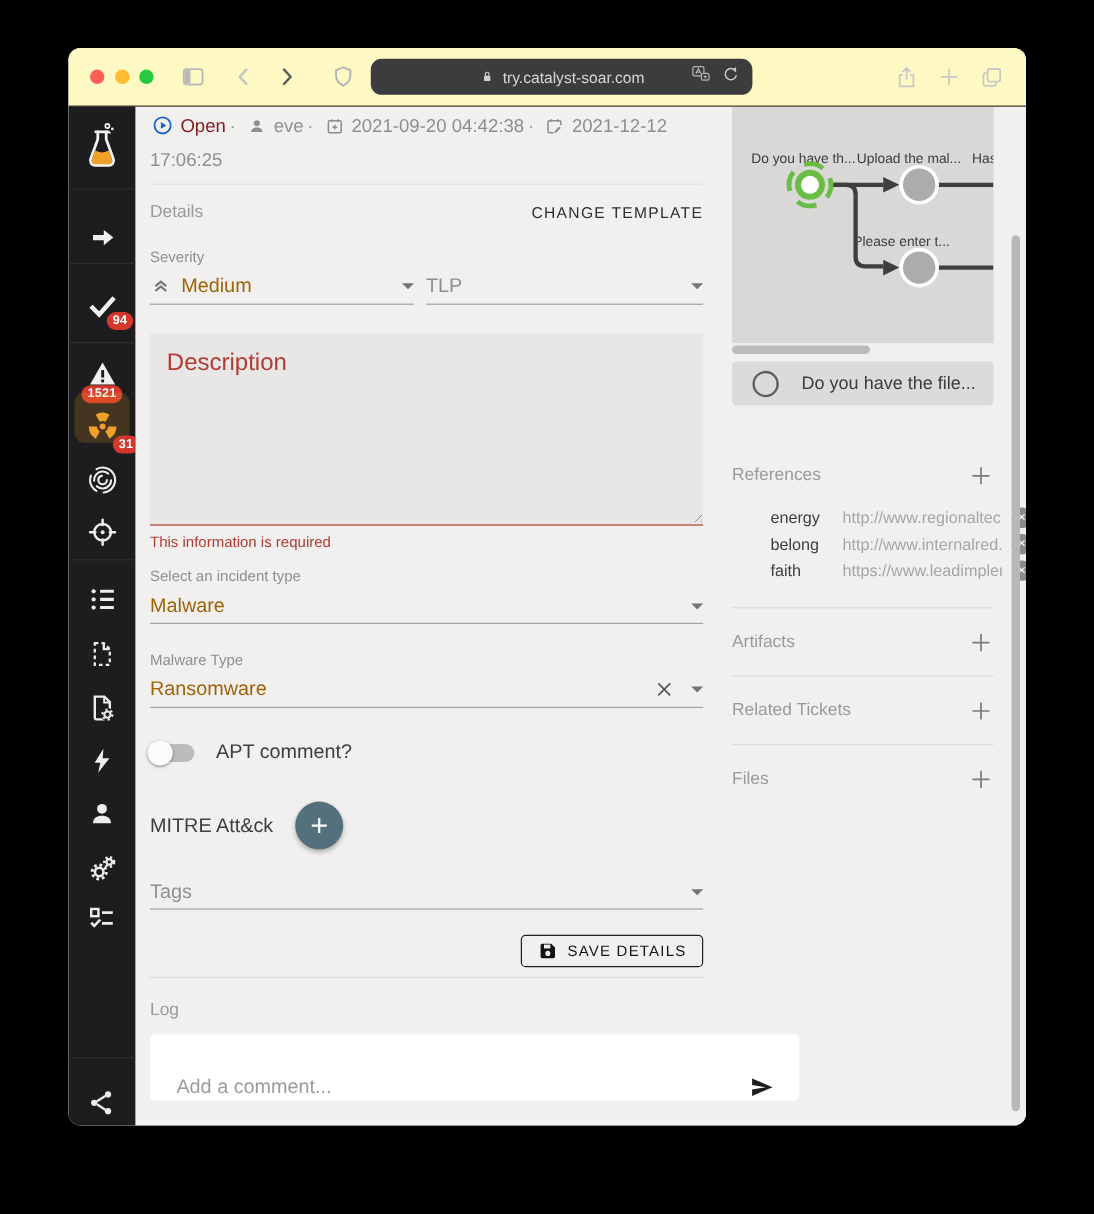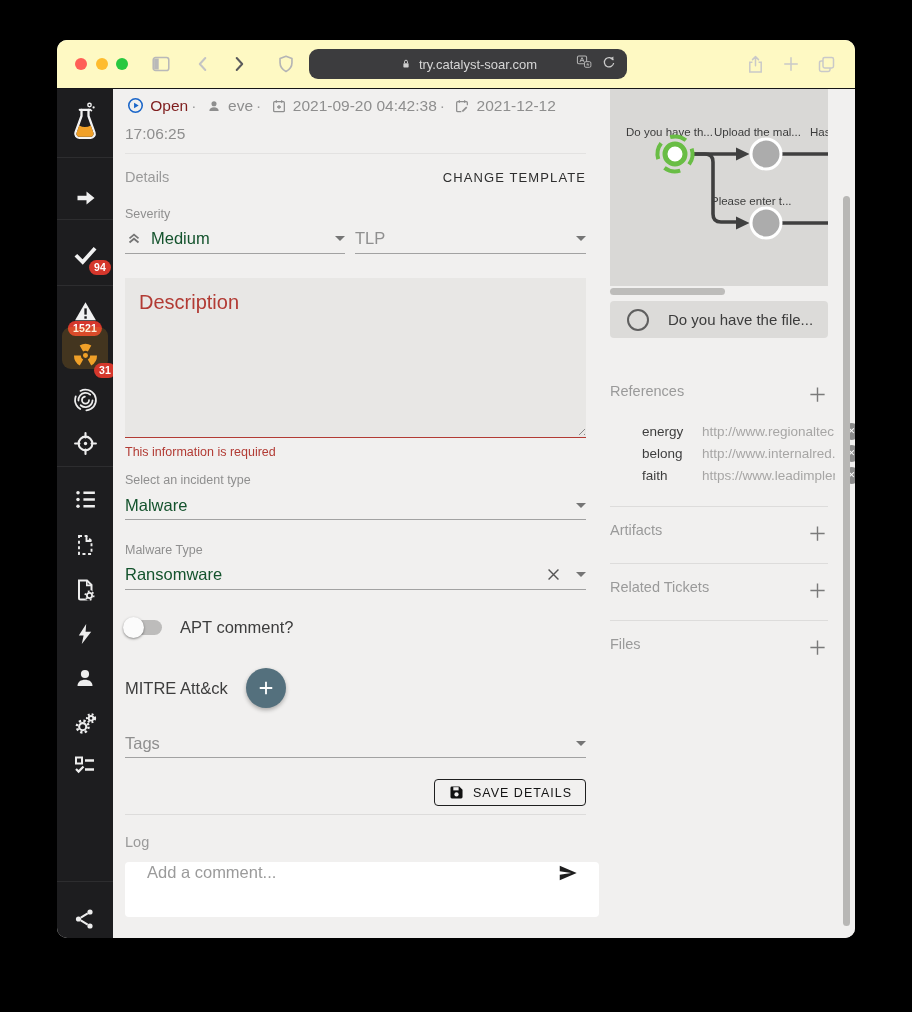--- a/index.html
+++ b/index.html
@@ -38,46 +38,46 @@
   .status{color:#7f1d1d;}
   .dot{color:#9a9a9a;padding:0 3px;}
   .hdr-divider{left:12px;top:64px;width:461px;height:1px;background:#e3e2e1;}
 
   
   .details-header{left:12px;top:80px;width:461px;display:flex;justify-content:space-between;align-items:center;}
   .section-title{font-size:14.5px;color:#9a9a9a;}
   .chg-btn{font-size:13px;color:#2e2e2e;letter-spacing:1.1px;}
   .mini-label{font-size:12.5px;color:#8f8f8f;}
   .field{border-bottom:1px solid #a2a2a2;display:flex;align-items:center;gap:8px;}
-  .field .val{font-size:16.5px;color:#14532d;}
+  .field .val{font-size:16.5px;color:#a16207;}
   .field .ph{font-size:16.5px;color:#8f8f8f;}
   .caret{width:0;height:0;border-left:5px solid transparent;border-right:5px solid transparent;border-top:5.5px solid #757575;margin-left:auto;}
   .desc{left:12px;top:189px;width:461px;height:160px;background:#e8e7e5;border:none;border-bottom:1px solid #b23b34;box-sizing:border-box;padding:13px 14px;font-family:inherit;font-size:20px;resize:none;outline:none;color:#b23b34;}
   .desc::placeholder{color:#b23b34;opacity:1;}
   .resize-handle{left:462px;top:336px;width:10px;height:10px;background:
     repeating-linear-gradient(135deg,transparent 0 2.5px,#8a8a8a 2.5px 3.5px);clip-path:polygon(100% 0,100% 100%,0 100%);}
   .err{left:12px;top:356px;font-size:12.5px;color:#b23b34;}
   .toggle{width:37px;height:15px;background:#bdbcbb;border-radius:8px;position:relative;flex:none;}
   .knob{position:absolute;left:-2px;top:-3px;width:21px;height:21px;border-radius:50%;background:#fbfbfb;box-shadow:0 1px 2.5px rgba(0,0,0,.45);}
   .row-lbl{font-size:16.5px;color:#3d3d3d;}
   .fab{width:40px;height:40px;border-radius:50%;background:#54707d;color:#fff;display:flex;align-items:center;justify-content:center;box-shadow:0 2px 4px rgba(0,0,0,.3);}
   .save-btn{left:321px;top:690px;width:152px;height:27px;border:1.5px solid #1f1f1f;border-radius:4px;display:flex;align-items:center;justify-content:center;gap:8px;background:transparent;box-sizing:border-box;}
   .save-btn span{font-size:12.5px;color:#141414;letter-spacing:1px;}
   .divider2{left:12px;top:725px;width:461px;height:1px;background:#dddcdb;}
   .log-title{left:12px;top:745px;font-size:14.5px;color:#9a9a9a;}
-  .comment{left:12px;top:773px;width:474px;height:55px;background:#fff;border-radius:4px;display:flex;align-items:flex-start;padding:0 20px;box-sizing:border-box;gap:0;}
+  .comment{left:12px;top:773px;width:541px;height:55px;background:#fff;border-radius:4px;display:flex;align-items:flex-end;padding:0 20px;box-sizing:border-box;gap:0;}
   .comment input{flex:1;border:none;outline:none;font-family:inherit;font-size:16.5px;color:#3a3a3a;background:transparent;}
   .comment input::placeholder{color:#9b9b9b;opacity:1;}
 
   
   .graph{left:497px;top:0;width:218px;height:197px;background:#d9d8d6;overflow:hidden;}
   .hthumb{left:497px;top:199px;width:115px;height:7px;border-radius:4px;background:#bdbcba;}
   .task{left:497px;top:212px;width:218px;height:37px;background:#dcdbd9;border-radius:4px;display:flex;align-items:center;padding:0 0 0 16px;box-sizing:border-box;gap:18px;}
   .task .tlabel{font-size:15px;color:#3c3c3c;}
-  .sec-header{left:497px;width:218px;height:26px;display:flex;justify-content:space-between;}
+  .sec-header{left:497px;width:218px;height:26px;display:flex;justify-content:space-between;align-items:center;}
   .plus-btn{display:flex;align-items:center;justify-content:center;width:22px;height:22px;}
   .ref-row{left:497px;width:218px;height:22px;display:flex;align-items:center;gap:8px;margin-left:32px;}
   .ref-name{width:52px;flex:none;font-size:13.5px;color:#3e3e3e;}
   .ref-url{flex:1;min-width:0;overflow:hidden;white-space:nowrap;font-size:13.5px;color:#a7a6a5;}
   .xcircle{flex:none;width:17px;height:17px;border-radius:50%;background:#8a8a8a;color:#fff;display:flex;align-items:center;justify-content:center;font-size:9px;line-height:1;}
   .rdiv{left:497px;width:218px;height:1px;background:#dddcdb;}
   .vthumb{left:730px;top:107px;width:7px;height:730px;border-radius:4px;background:#b8b7b5;}
 </style>
 </head>
 <body>

